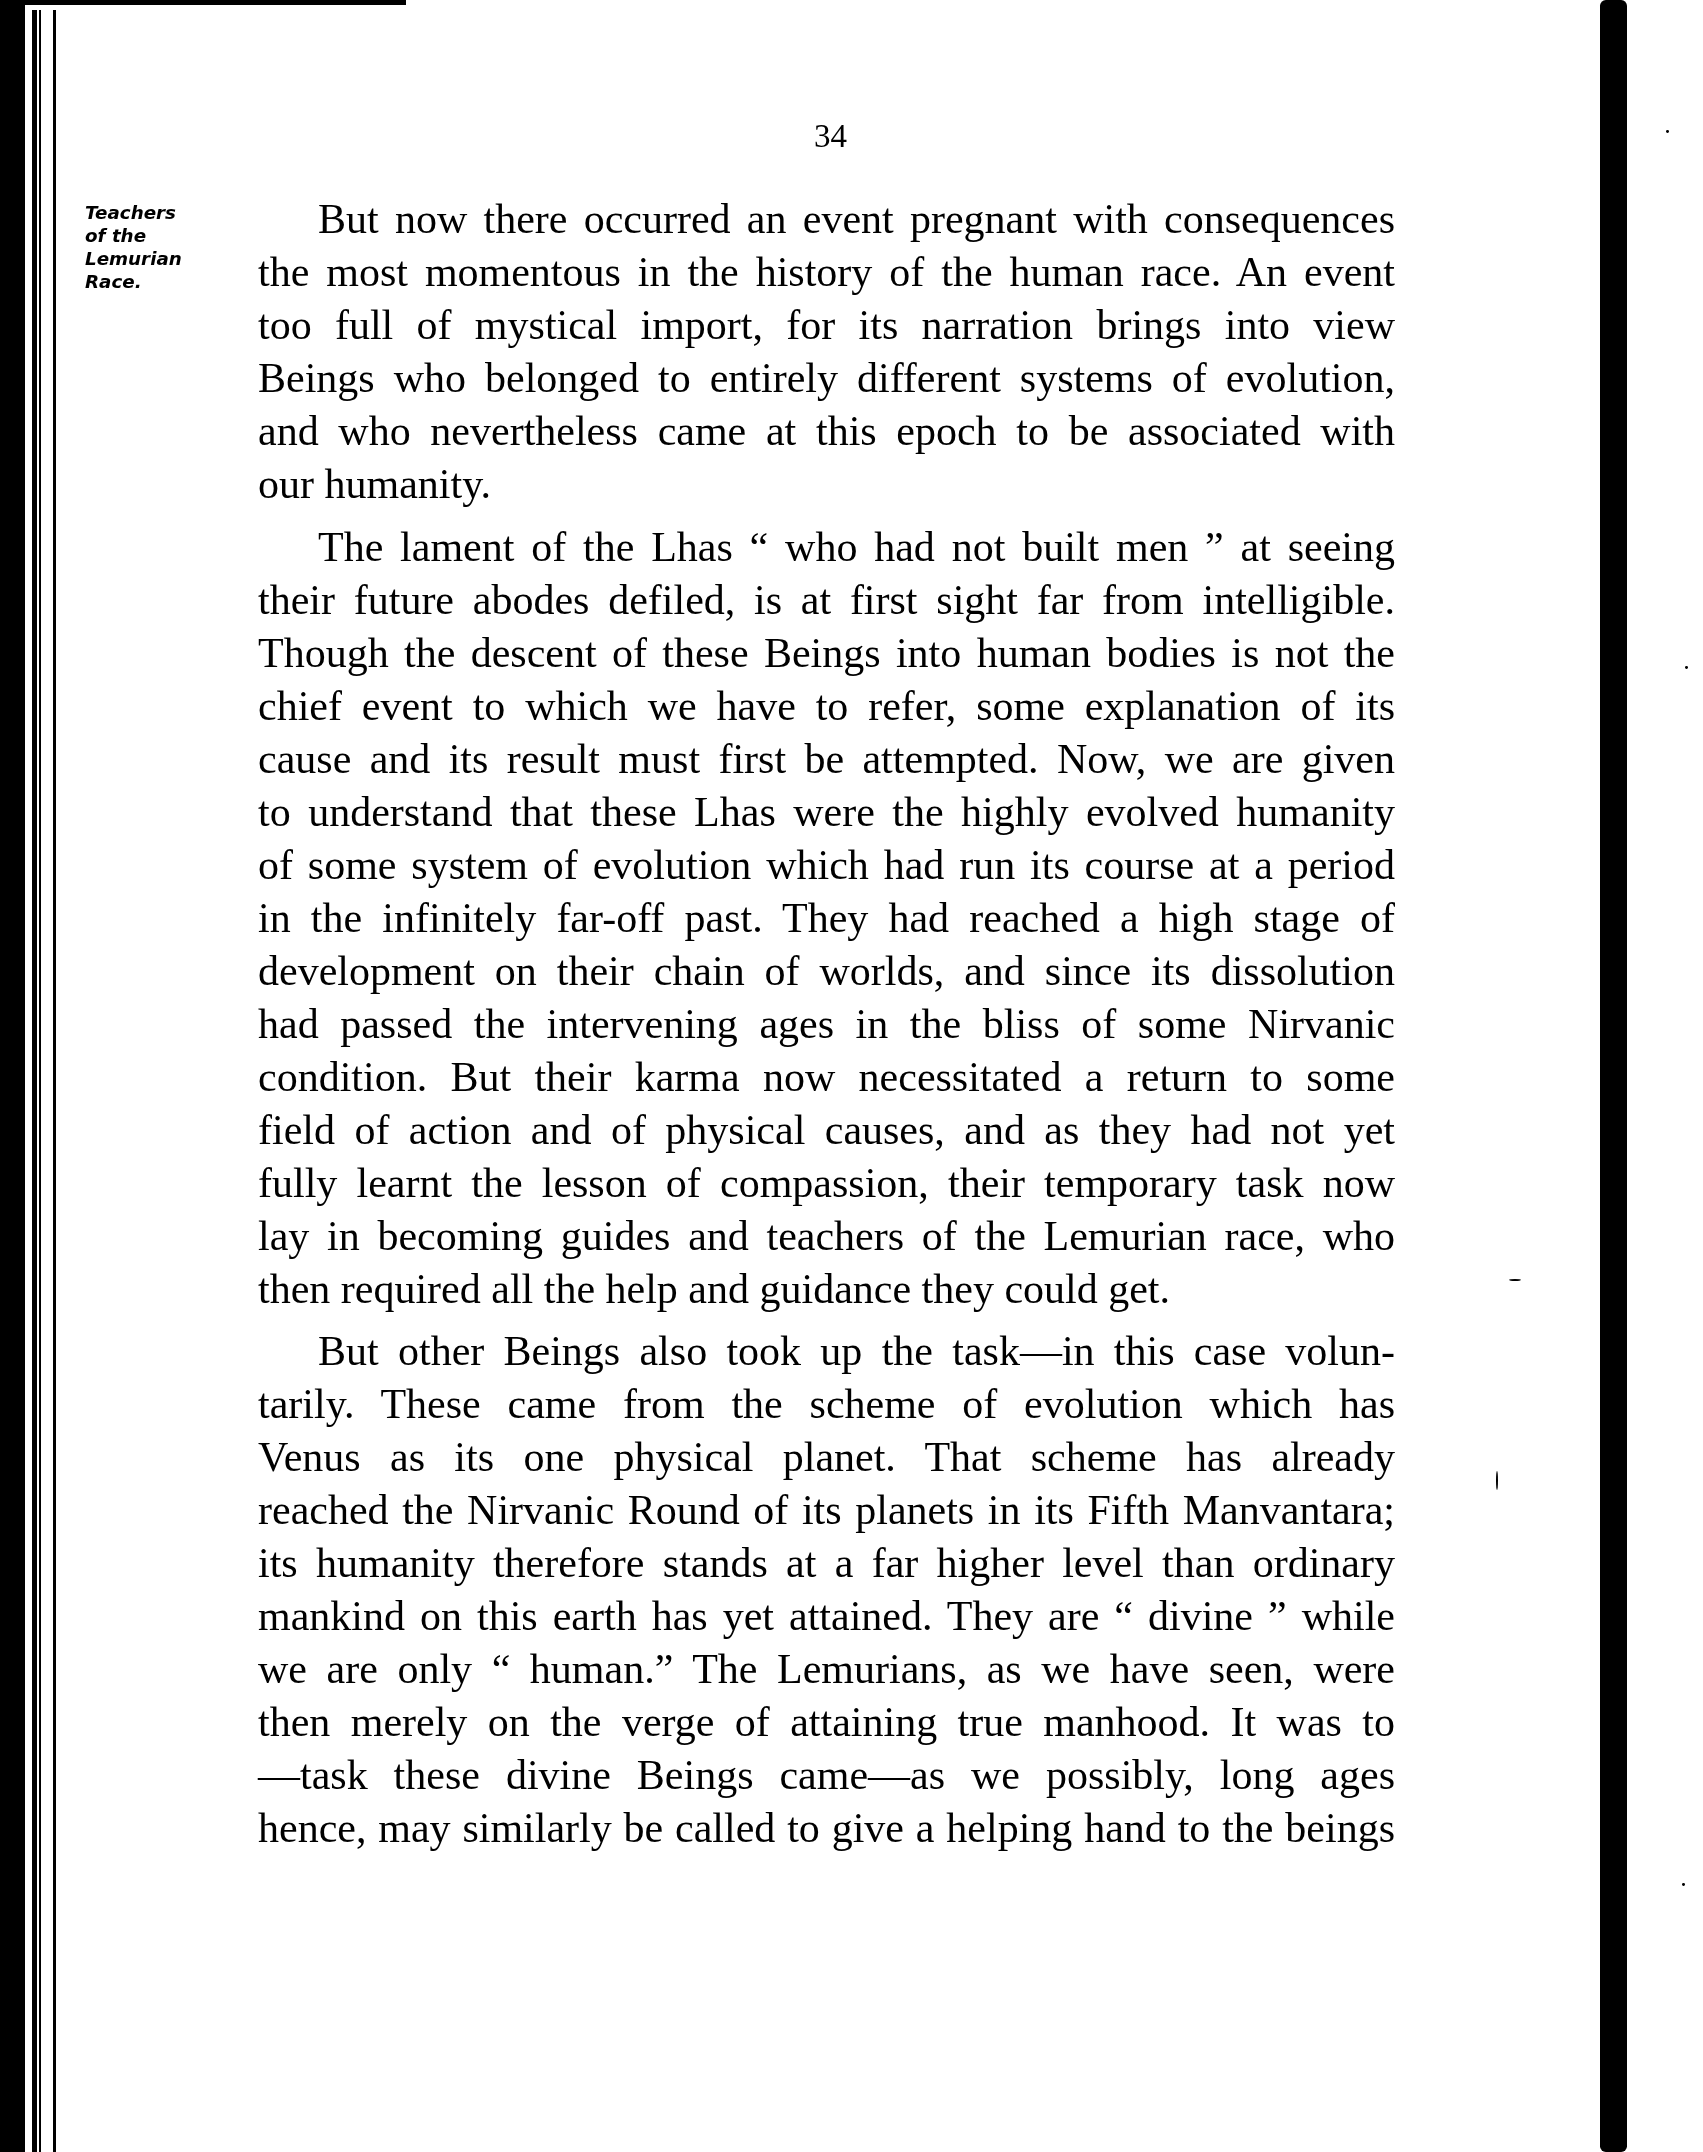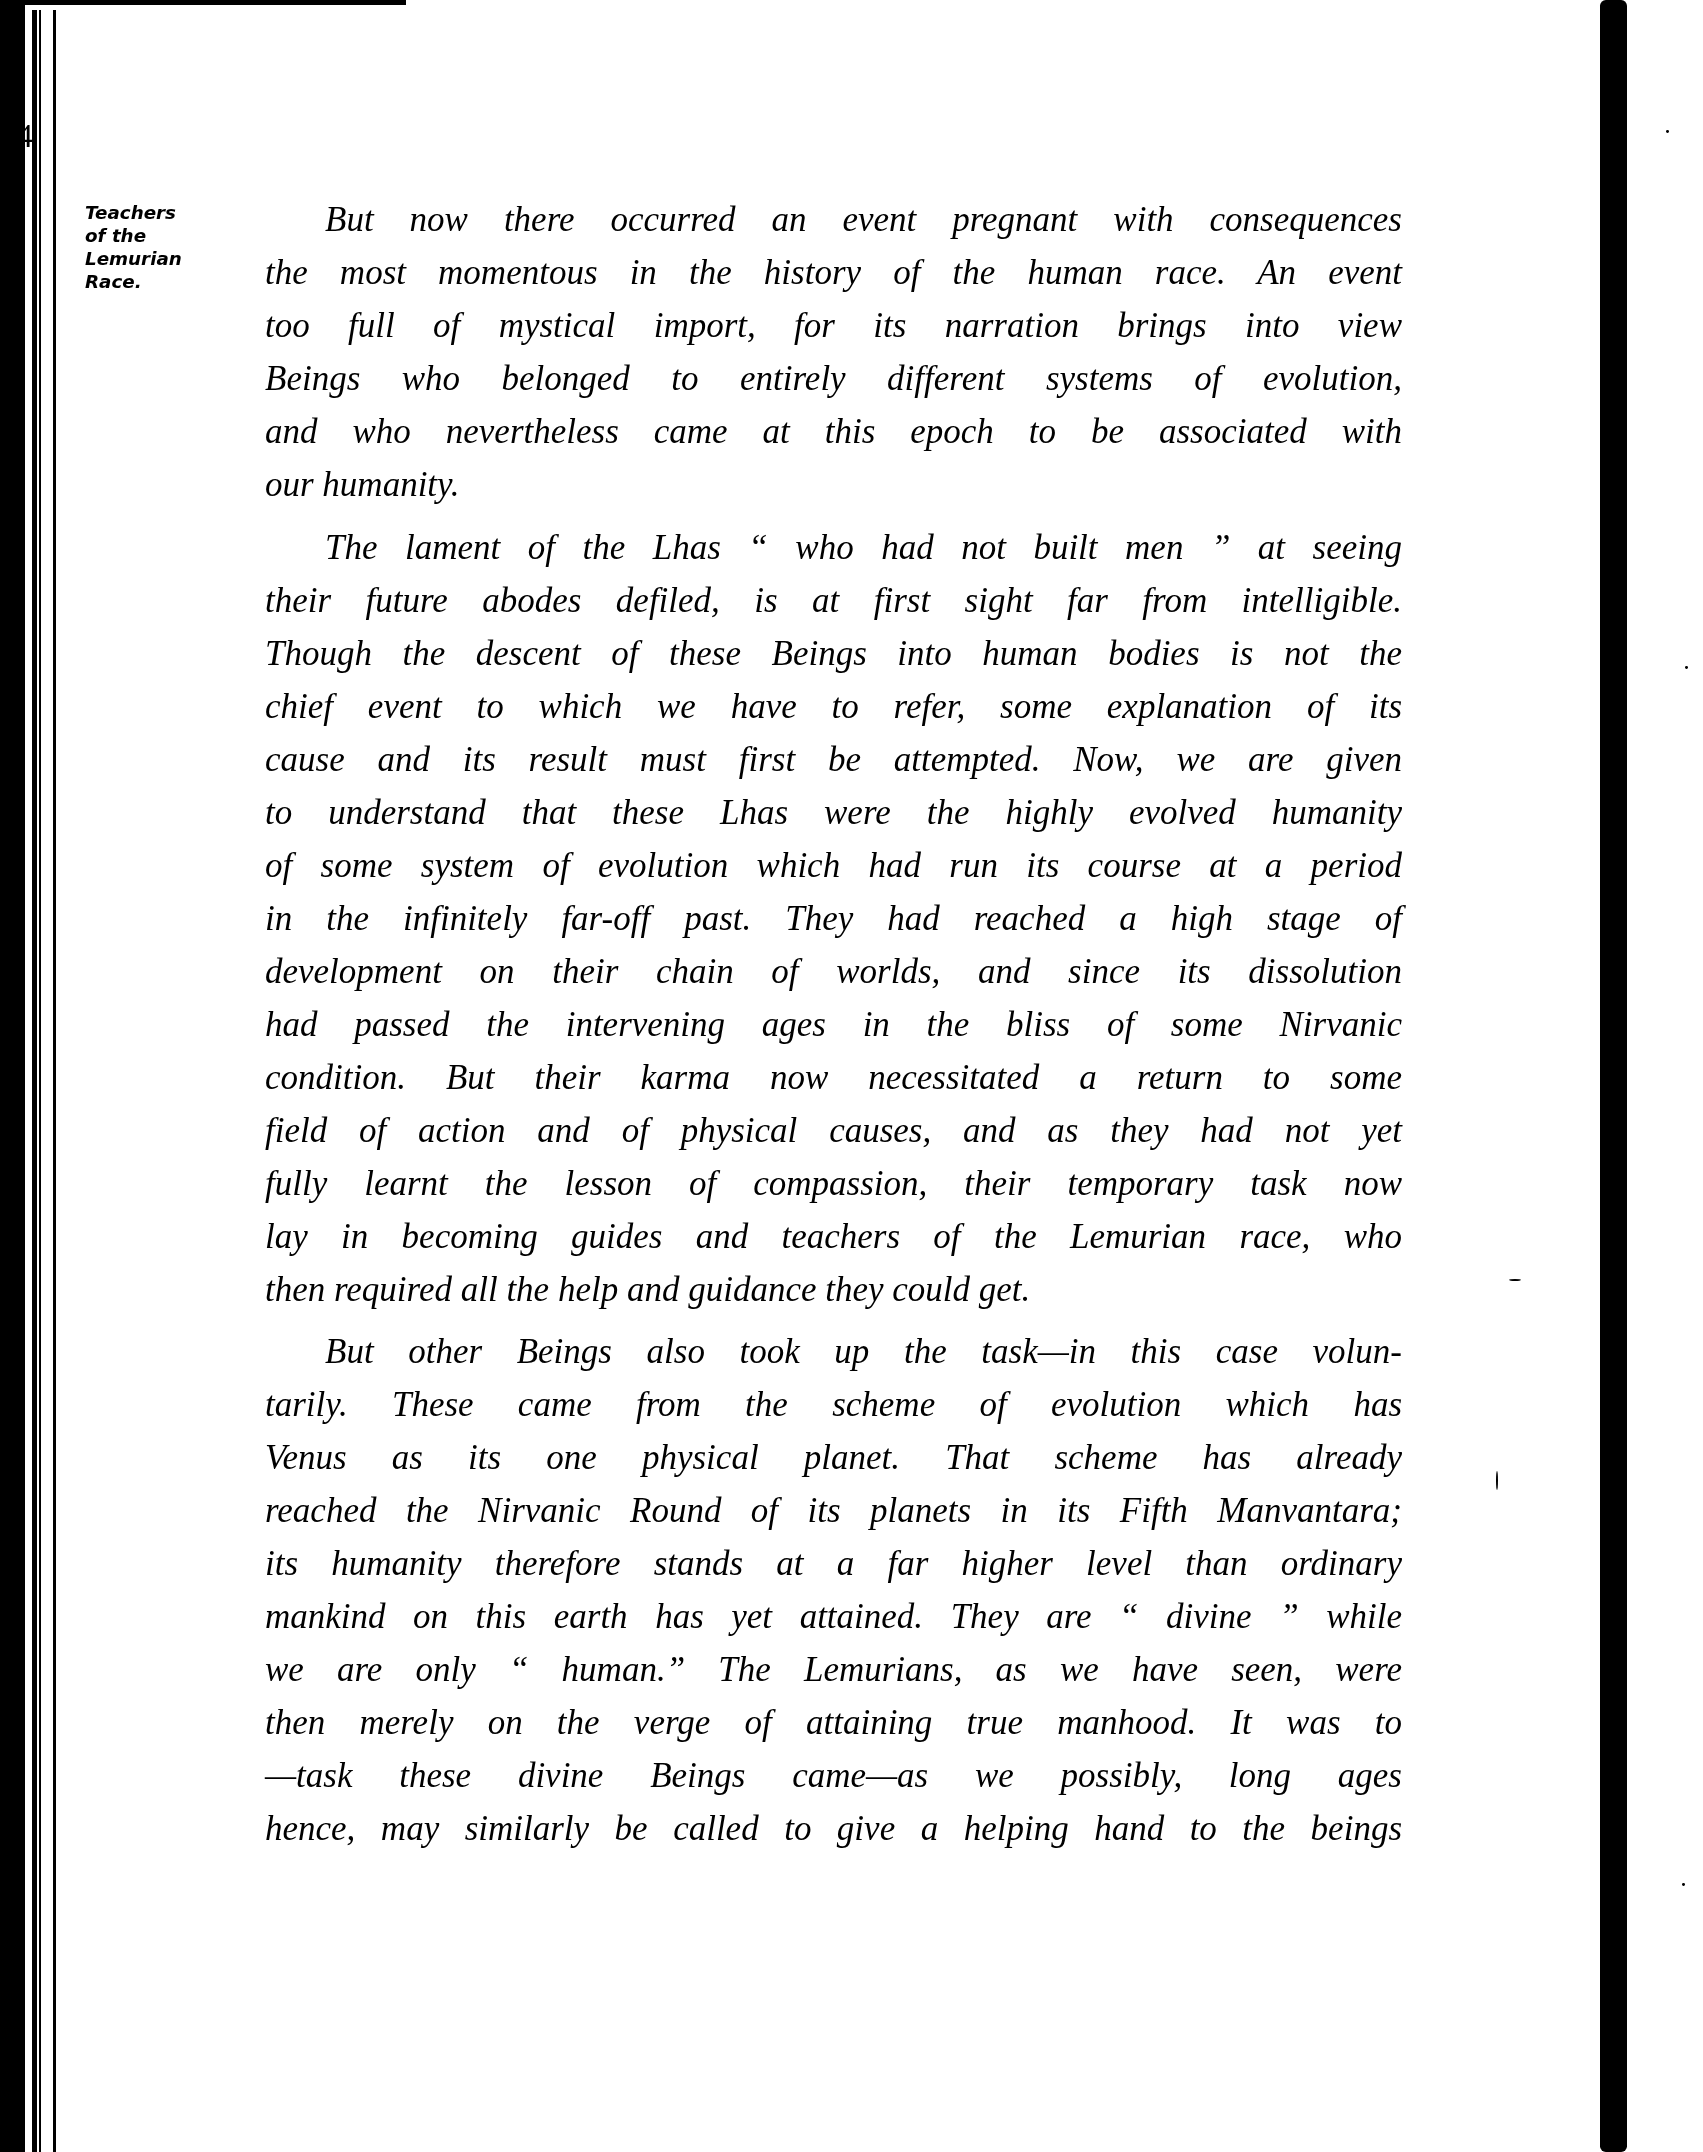--- a/index.html
+++ b/index.html
@@ -2,24 +2,24 @@
 <html><head>
 <meta charset="utf-8">
 <style>
   html, body { margin:0; padding:0; background:#ffffff; }
   body { width:1703px; height:2152px; position:relative; overflow:hidden; font-family:"Liberation Serif","DejaVu Serif",serif; color:#000; }
   .edge-left { position:absolute; left:0; top:0; width:25px; height:2152px; background:#000; }
   .edge-line { position:absolute; top:9.7px; bottom:0; background:#000; }
   .top-edge { position:absolute; left:0; top:0; width:406px; height:4.8px; background:#000; }
   .edge-right { position:absolute; left:1600px; top:0; width:27px; height:2152px; background:#000; border-radius:5.8px; }
   .speck { position:absolute; background:#000; width:2.9px; height:2.9px; border-radius:50%; }
-  .page-number { position:absolute; left:0; width:1661px; top:118px; font-size:33px; }
+  .page-number { position:absolute; left:0; width:1661px; top:118px; text-align:center; font-size:33px; }
   .margin-note { position:absolute; left:85px; top:201px; font-family:"DejaVu Sans","Liberation Sans",sans-serif; font-weight:bold; font-size:18.3px; line-height:23px; }
   .margin-note div { white-space:nowrap;font-style:italic; }
-  .body-text { position:absolute; left:265px; width:1137px; top:193px; font-size:35px;font-style:italic; }
+  .body-text { position:absolute; left:258px; width:1137px; top:193px; font-size:42px; }
   .para { margin-bottom:9.7px; }
   .line { height:53px; line-height:53px; text-align:justify; text-align-last:justify; white-space:nowrap; overflow:visible; display:block; }
   .line.first { text-indent:60px; }
   .line.last { text-align-last:left; }
 </style>
 </head>
 <body>
 
 <div class="top-edge"></div>
 <div class="edge-left"></div>

